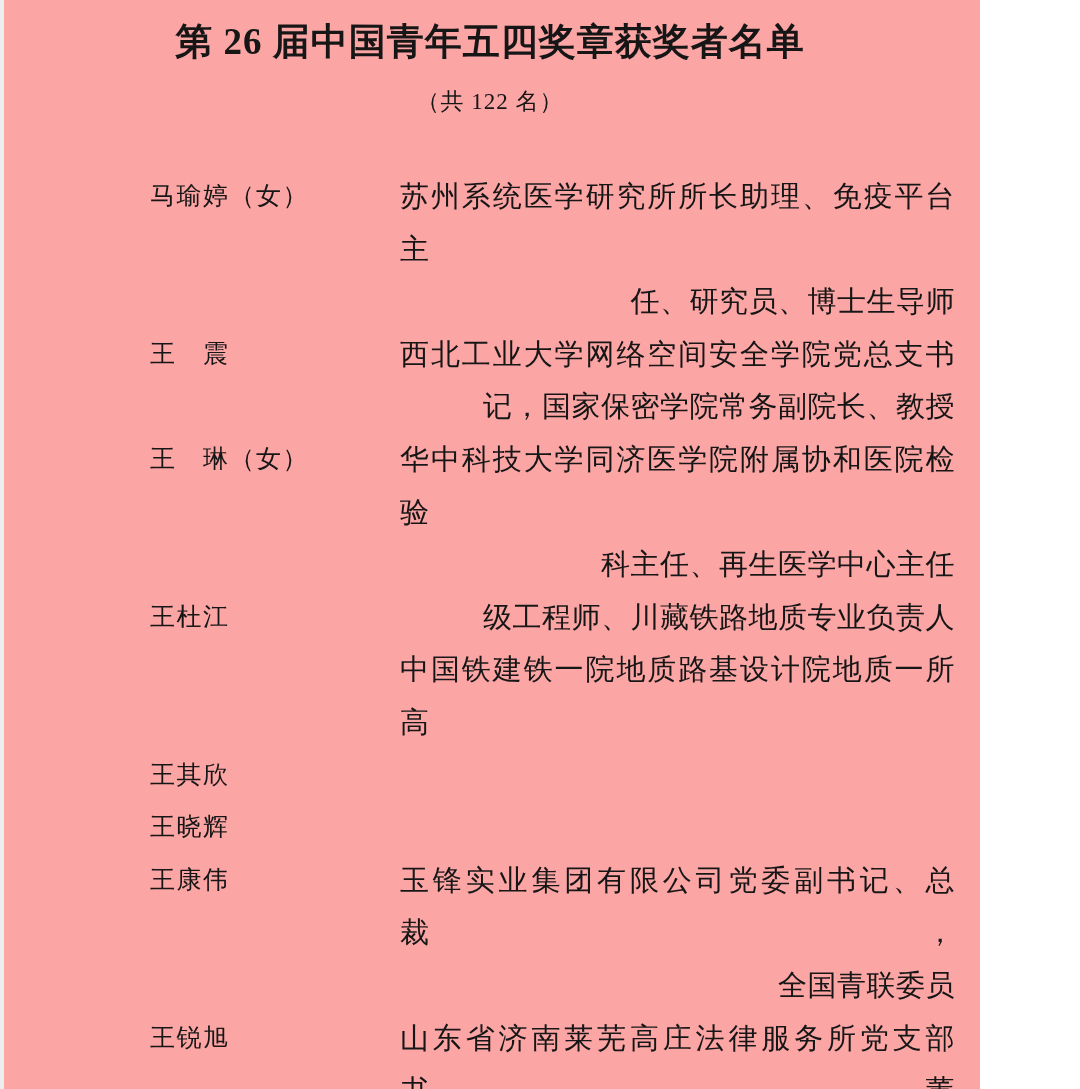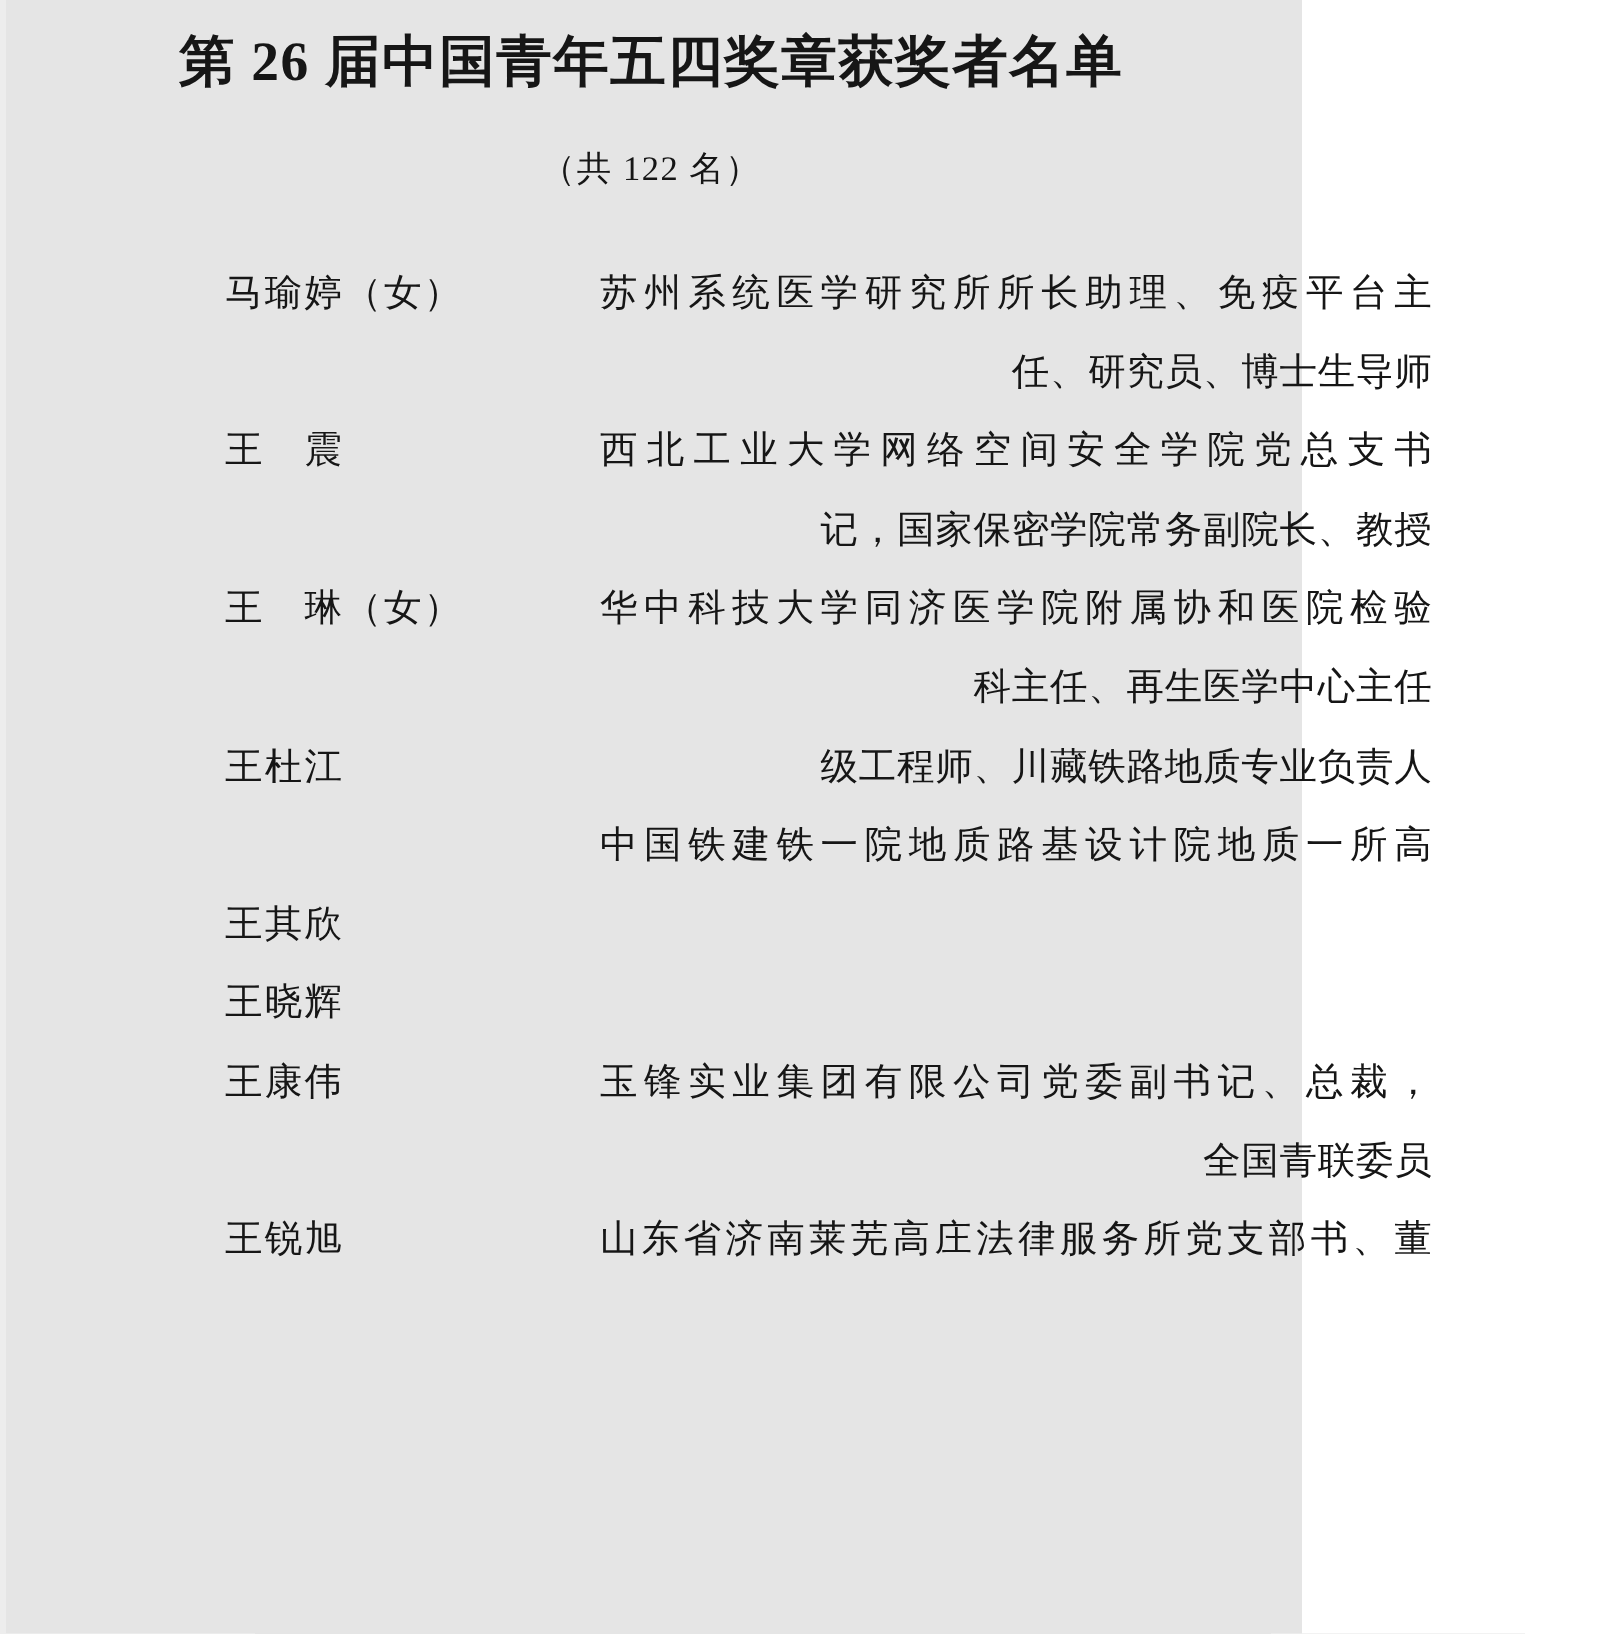--- a/index.html
+++ b/index.html
@@ -9,43 +9,43 @@
   body {
     width: 1080px;
     height: 1089px;
     background: #ffffff;
     font-family: "Liberation Serif", "DejaVu Serif", serif;
     color: #161616;
     overflow: hidden;
   }
   .page {
     position: relative;
-    width: 868px;
+    width: 980px;
     height: 1089px;
-    background: #e5e5e5;
+    background: #fca5a5;
   }
   .scan-edge {
     position: absolute;
     left: 0;
     top: 0;
     width: 4px;
     height: 100%;
     background: #ededed;
   }
   .title {
     margin: 0;
     padding-top: 20px;
     text-align: center;
     font-size: 37px;
     font-weight: bold;
     letter-spacing: 1px;
     line-height: 44px;
   }
   .subtitle {
-    margin-top: 35px;
+    margin-top: 24px;
     text-align: center;
     font-size: 23px;
     letter-spacing: 1px;
     line-height: 28px;
   }
   .list {
     position: absolute;
     top: 170px;
     left: 150px;
     width: 805px; 
@@ -57,21 +57,21 @@
   .name {
     flex: none;
     width: 250px;
     font-size: 25px;
     letter-spacing: 1.5px;
     line-height: 52.6px;
     white-space: pre;
   }
   .desc {
     flex: 1;
-    font-size: 25px;
+    font-size: 29px;
     letter-spacing: 0.5px;
     line-height: 52.6px;
   }
   .desc-line {
     text-align: right;
   }
   .desc-line.fill {
     text-align: justify;
     text-align-last: justify;
   }

